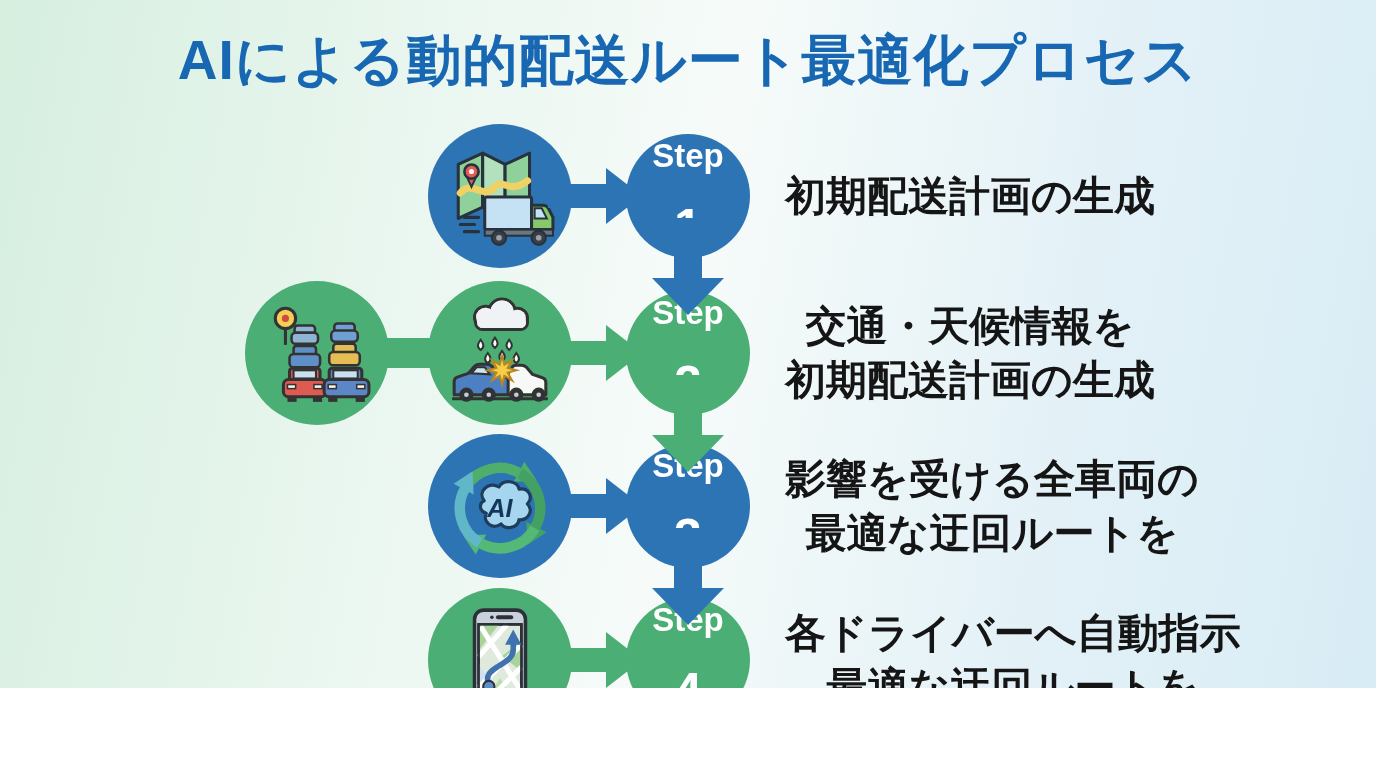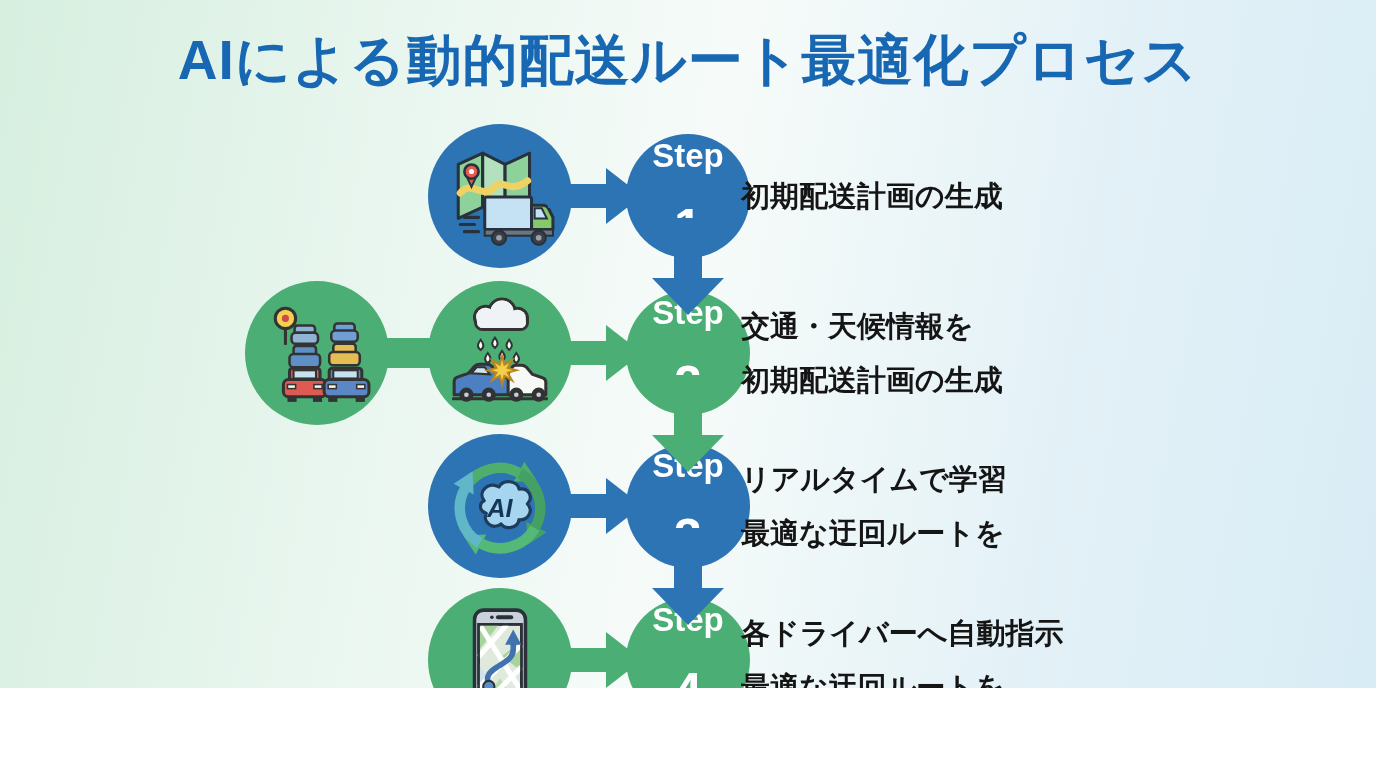--- a/index.html
+++ b/index.html
@@ -24,23 +24,23 @@
   .step-label{font-size:33px;line-height:1.05;}
   .step-number{font-size:50px;line-height:1.05;}
   .bg-blue{background:#2d74b5;}
   .bg-green{background:#4bae74;}
   .fill-blue{fill:#2d74b5;}
   .fill-green{fill:#4bae74;}
   .h-arrow{position:absolute;width:95px;height:80px;z-index:2;}
   .v-arrow{position:absolute;width:76px;height:98px;z-index:2;}
   .connector{position:absolute;height:30px;background:#4bae74;z-index:0;}
   .desc{
-    position:absolute;left:741px;height:120px;z-index:1;
+    position:absolute;left:785px;height:120px;z-index:1;
     display:flex;flex-direction:column;justify-content:center;
-    color:#151515;font-weight:700;font-size:29px;line-height:54px;white-space:nowrap;
+    color:#151515;font-weight:700;font-size:41px;line-height:54px;white-space:nowrap;align-items:center;
   }
 </style>
 </head>
 <body>
 
 <div class="stage">
 
   <div class="title">AIによる動的配送ルート最適化プロセス</div>
 
   <div class="icon-circle bg-blue" style="left:428px;top:124px;">
@@ -212,21 +212,21 @@
     <rect x="0" y="28" width="62" height="24"></rect>
       <polygon points="58,12 58,68 94,40"></polygon>
   </svg>
 
   <div class="step-circle bg-blue" style="left:626px;top:444px;">
     <div class="step-label">Step</div>
     <div class="step-number">3</div>
   </div>
 
   <div class="desc" style="top:446px;">
-    <div>リアルタイムで学習</div>
+    <div>影響を受ける全車両の</div>
     <div>最適な迂回ルートを</div>
   </div>
 
   <div class="icon-circle bg-green" style="left:428px;top:588px;">
     <svg width="112" height="112" viewBox="0 0 110 110">
       <rect x="30" y="6" width="50" height="98" rx="9" fill="#c9d2da" stroke="#2b3138" stroke-width="3.5"></rect>
       <rect x="34" y="20" width="42" height="70" fill="#dfeadd" stroke="#2b3138" stroke-width="2.5"></rect>
       <polygon points="34,20 54,20 34,46" fill="#a8d39a"></polygon>
       <polygon points="76,36 76,66 57,51" fill="#a8d39a"></polygon>
       <polygon points="43,90 66,90 55,73" fill="#b9dcab"></polygon>

